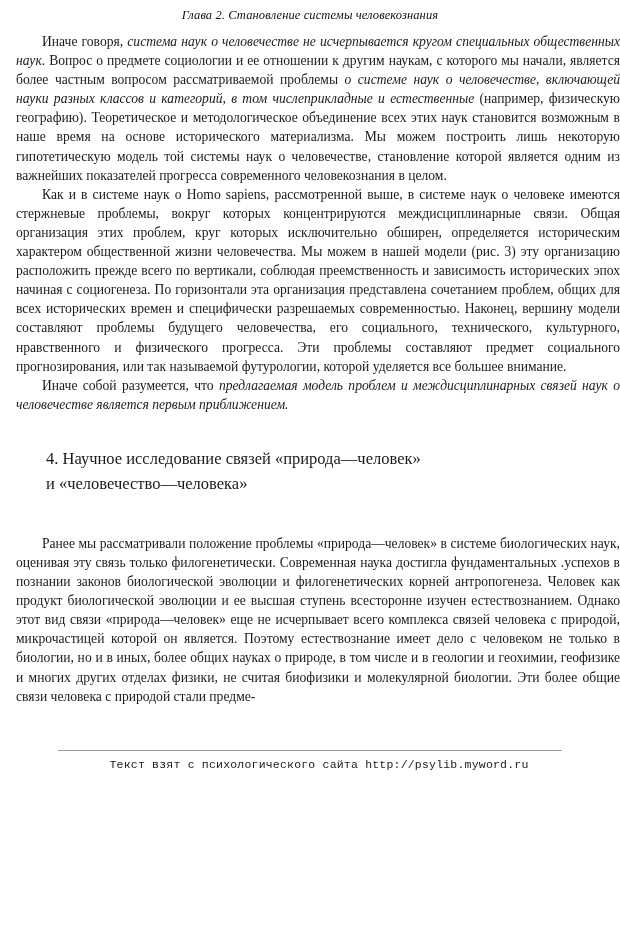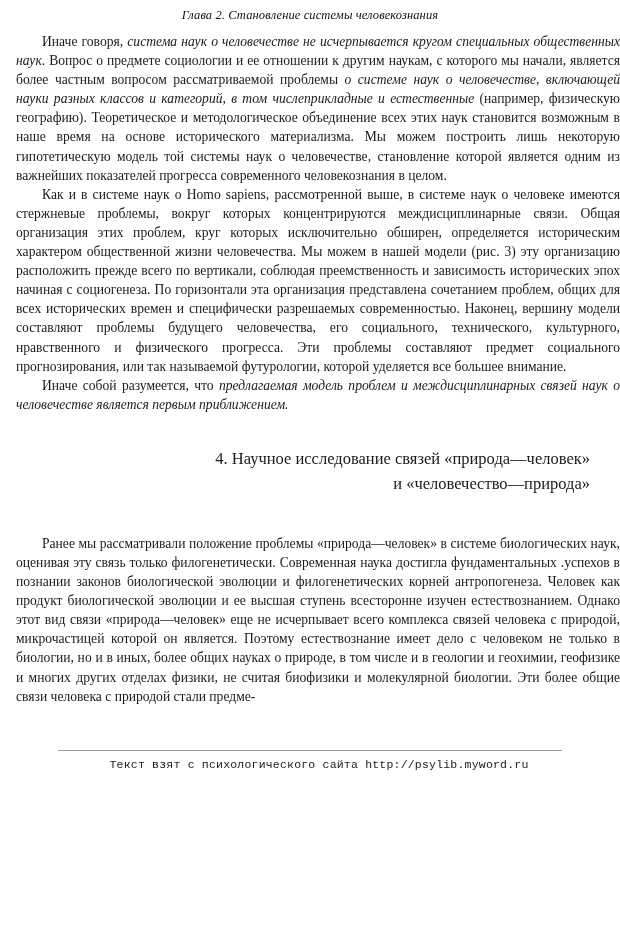--- a/index.html
+++ b/index.html
@@ -42,21 +42,21 @@
   p {
     margin: 0;
     font-size: 13.6px;
     line-height: 19.1px;
     text-align: justify;
     text-indent: 26px;
     hyphens: manual;
   }
   .italic { font-style: italic; }
   .section-title {
-    text-align: right;
+    text-align: left;
     font-size: 16.5px;
     line-height: 25px;
     margin: 32px 0 0 0;
     text-indent: 0;
     font-weight: normal;
     padding: 0 30px;
   }
   .footer {
     position: absolute;
     left: 0;
@@ -96,21 +96,21 @@
       <span>Как и в системе наук о Homo sapiens, рассмотренной выше, в системе наук о человеке имеются стержневые проблемы, вокруг которых концентрируются междисциплинарные связи. Общая организация этих проблем, круг которых исключительно обширен, определяется историческим характером общественной жизни человечества. Мы можем в нашей модели (рис. 3) эту организацию расположить прежде всего по вертикали, соблюдая преемственность и зависимость исторических эпох начиная с социогенеза. По горизонтали эта организация представлена сочетанием проблем, общих для всех исторических времен и специфически разрешаемых современностью. Наконец, вершину модели составляют проблемы будущего человечества, его социального, технического, культурного, нравственного и физического прогресса. Эти проблемы составляют предмет социального прогнозирования, или так называемой футурологии, которой уделяется все большее внимание.</span>
     </p>
 
     <p>
       <span>Иначе собой разумеется, что </span><span class="italic">предлагаемая модель проблем и междисциплинарных связей наук о человечестве является первым приближением.</span>
     </p>
 
 
     <div class="section-title">
       <div>4. Научное исследование связей «природа—человек»</div>
-      <div>и  «человечество—природа»</div>
+      <div>и  «человечество—человека»</div>
     </div>
 
     <p class="after-title-block">
       <span>Ранее мы рассматривали положение проблемы «природа—человек» в системе биологических наук, оценивая эту связь только филогенетически. Современная наука достигла фундаментальных .успехов в познании законов биологической эволюции и филогенетических корней антропогенеза. Человек как продукт биологической эволюции и ее высшая ступень всесторонне изучен естествознанием. Однако этот вид связи «природа—человек» еще не исчерпывает всего комплекса связей человека с природой, микрочастицей которой он является. Поэтому естествознание имеет дело с человеком не только в биологии, но и в иных, более общих науках о природе, в том числе и в геологии и геохимии, геофизике и многих других отделах физики, не считая биофизики и молекулярной биологии. Эти более общие связи человека с природой стали предме-</span>
     </p>
 
   </div>
 
   <div class="footer-rule"></div>
   <div class="footer">Текст взят с психологического сайта http://psylib.myword.ru</div>

